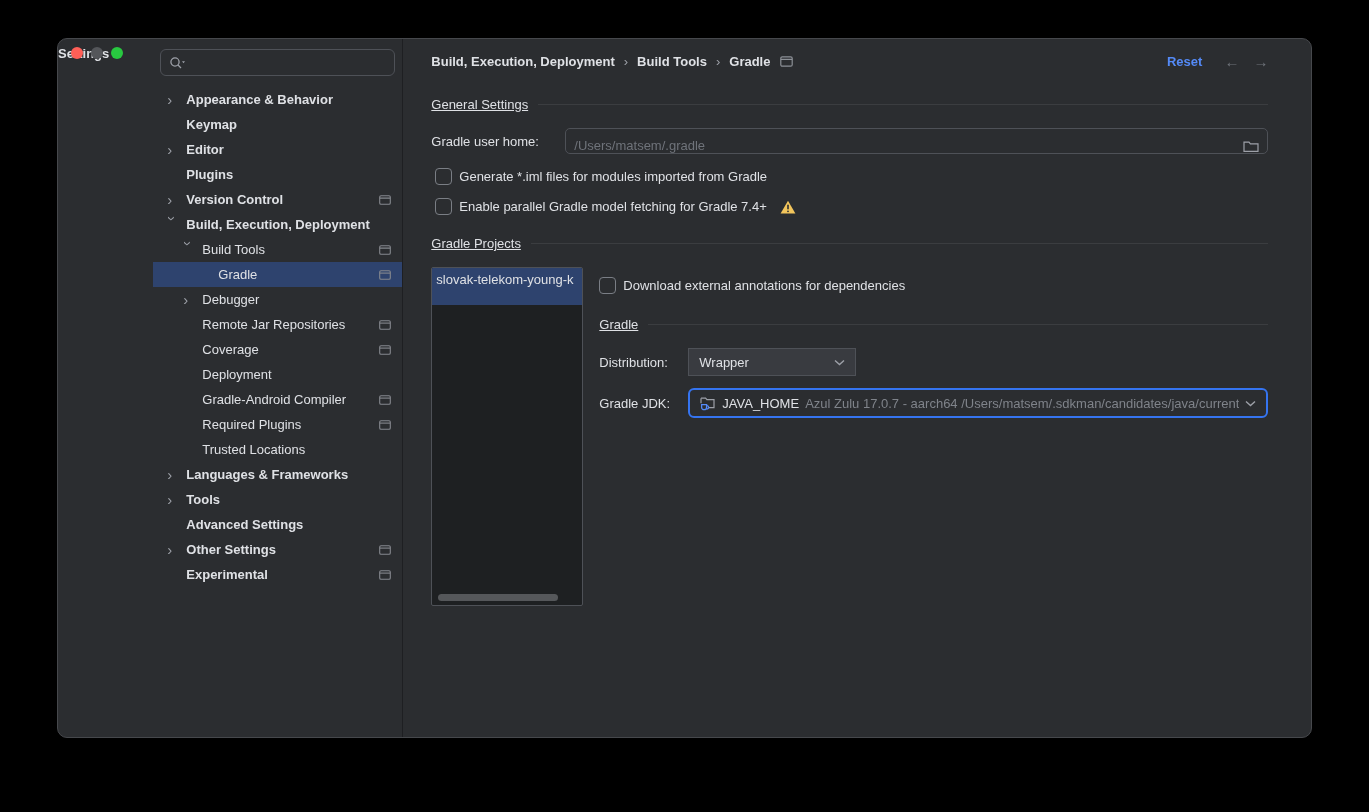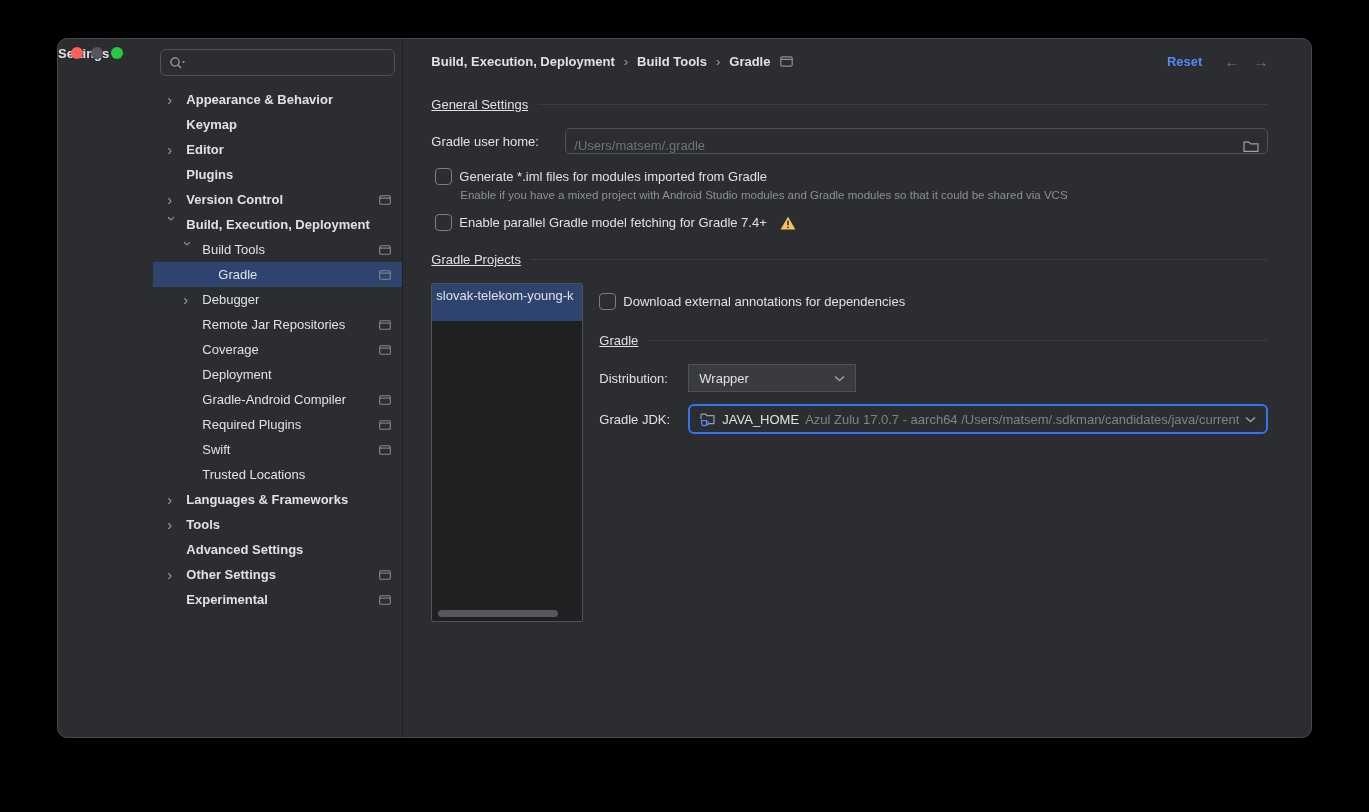--- a/index.html
+++ b/index.html
@@ -213,30 +213,20 @@
     <span class="tree-label">Required Plugins</span>
     <span class="badge-icon">
       <svg width="12" height="10" viewBox="0 0 12 10" fill="none" stroke="#85888E" stroke-width="1.1">
         <rect x="0.7" y="0.7" width="10.6" height="8.6" rx="1.3"></rect>
                 <line x1="0.7" y1="3.1" x2="11.3" y2="3.1"></line>
       </svg>
     </span>
   </div>
           <div class="tree-row lvl1">
     <span class="chevron"></span>
-    <span class="tree-label">Swift</span>
-    <span class="badge-icon">
-      <svg width="12" height="10" viewBox="0 0 12 10" fill="none" stroke="#85888E" stroke-width="1.1">
-        <rect x="0.7" y="0.7" width="10.6" height="8.6" rx="1.3"></rect>
-                <line x1="0.7" y1="3.1" x2="11.3" y2="3.1"></line>
-      </svg>
-    </span>
-  </div>
-          <div class="tree-row lvl1">
-    <span class="chevron"></span>
     <span class="tree-label">Trusted Locations</span>
 
   </div>
           <div class="tree-row lvl0 bold">
     <span class="chevron">›</span>
     <span class="tree-label">Languages &amp; Frameworks</span>
 
   </div>
           <div class="tree-row lvl0 bold">
     <span class="chevron">›</span>
@@ -308,21 +298,20 @@
               <path d="M1 2.2 h5 l1.4 1.6 h7.6 v7.5 h-14 z"></path>
             </svg>
           </span>
         </div>
       </div>
 
       <div class="cb-row mt14">
         <span class="checkbox"></span>
         <span class="cb-label">Generate *.iml files for modules imported from Gradle</span>
       </div>
-      <div class="help-text cb-help" style="margin-top:4px;">Enable if you have a mixed project with Android Studio modules and Gradle modules so that it could be shared via VCS</div>
 
       <div class="cb-row mt12">
         <span class="checkbox"></span>
         <span class="cb-label">Enable parallel Gradle model fetching for Gradle 7.4+</span>
         <span class="warn">
           <svg width="16" height="14" viewBox="0 0 16 14">
             <path d="M8 0.8 L15.4 13.4 H0.6 Z" fill="#F2C55C"></path>
             <rect x="7.2" y="4.6" width="1.6" height="5" rx="0.8" fill="#2B2D30"></rect>
             <circle cx="8" cy="11.3" r="0.9" fill="#2B2D30"></circle>
           </svg>

